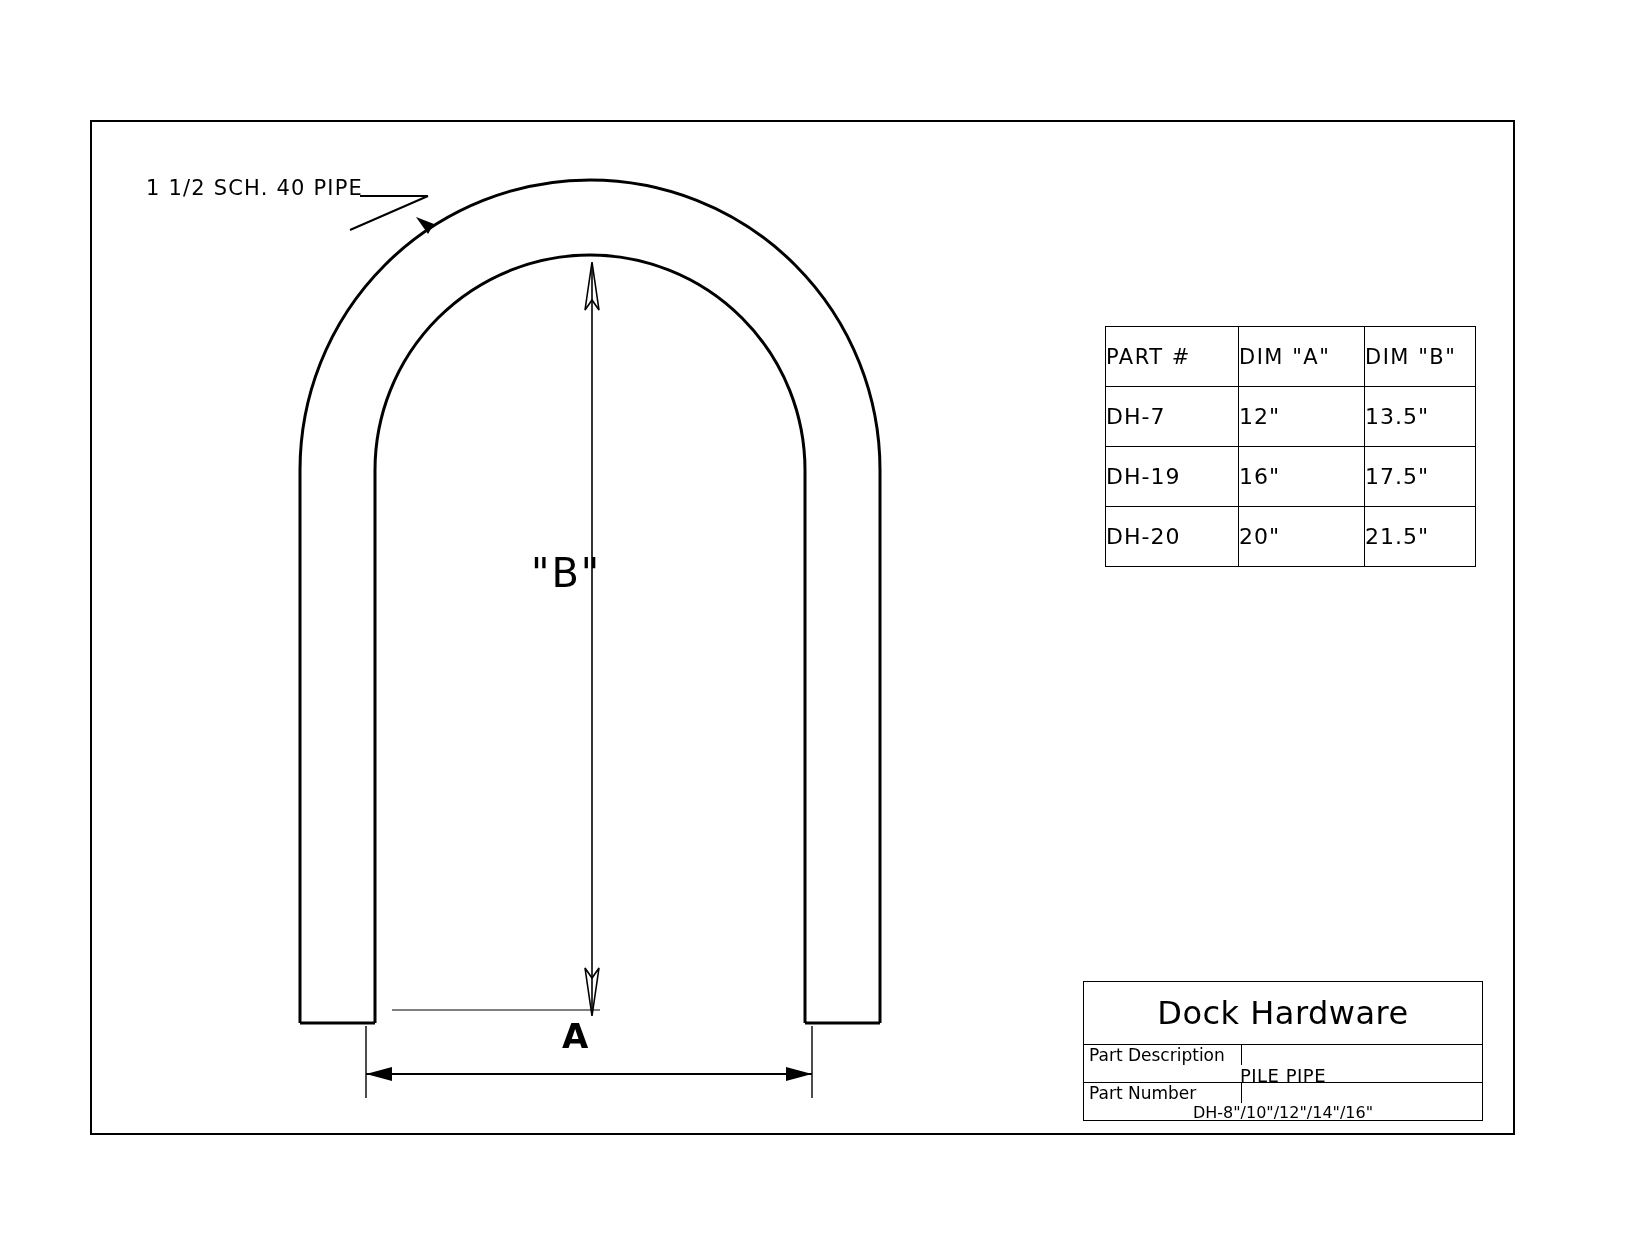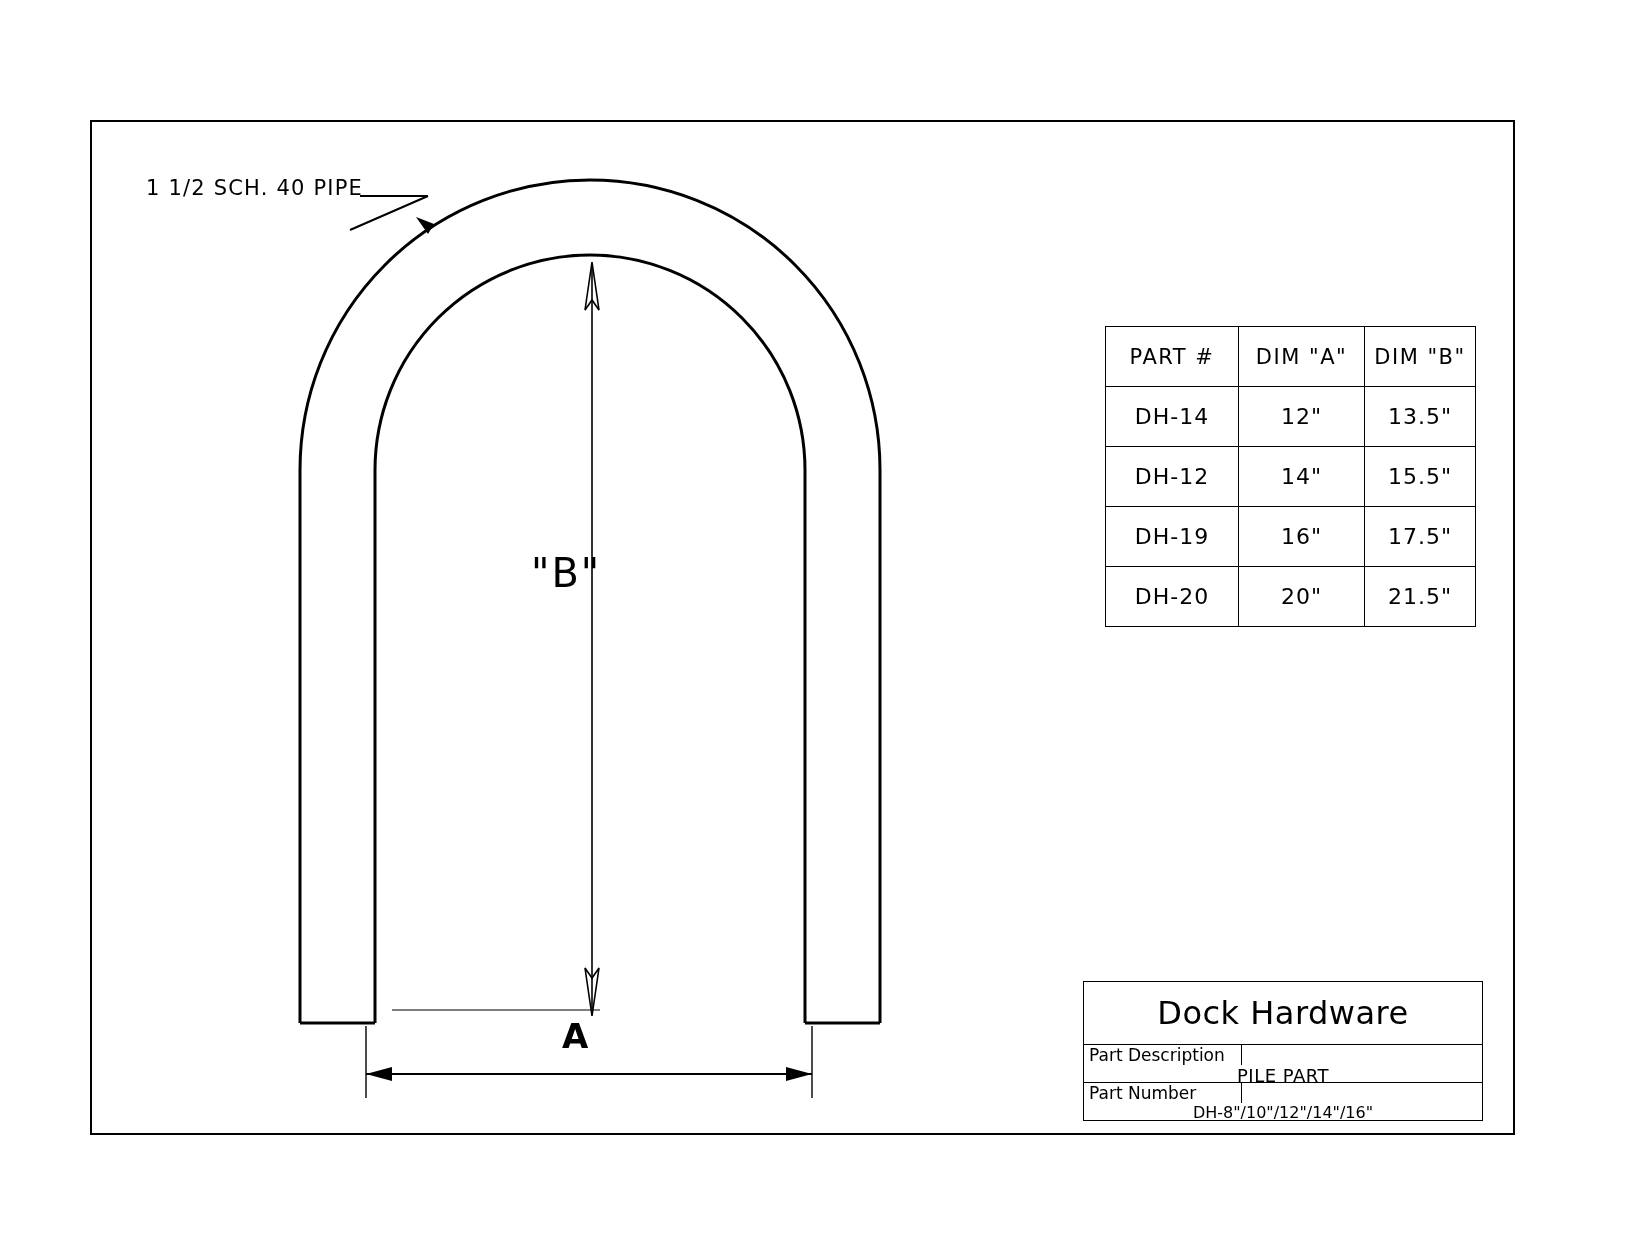--- a/index.html
+++ b/index.html
@@ -66,21 +66,21 @@
   
   #dim-table {
     position: absolute;
     left: 1105px;
     top: 326px;
     border-collapse: collapse;
     background: #fff;
   }
   #dim-table td, #dim-table th {
     border: 1.6px solid #000;
-    text-align: center;
+    text-align: left;
     font-family: "DejaVu Sans", sans-serif;
     font-size: 22px;
     letter-spacing: 1px;
     padding: 0;
     height: 59px;
     font-weight: normal;
   }
   #dim-table .c-part { width: 132px; }
   #dim-table .c-a { width: 125px; }
   #dim-table .c-b { width: 110px; }
@@ -175,47 +175,42 @@
   <table id="dim-table">
     <thead>
       <tr>
         <td class="c-part">PART #</td>
         <td class="c-a">DIM "A"</td>
         <td class="c-b">DIM "B"</td>
       </tr>
     </thead>
     <tbody>
       <tr>
-        <td>DH-14</td>
+        <td>DH-7</td>
         <td>12"</td>
         <td>13.5"</td>
-      </tr>
-      <tr>
-        <td>DH-12</td>
-        <td>14"</td>
-        <td>15.5"</td>
       </tr>
       <tr>
         <td>DH-19</td>
         <td>16"</td>
         <td>17.5"</td>
       </tr>
       <tr>
         <td>DH-20</td>
         <td>20"</td>
         <td>21.5"</td>
       </tr>
     </tbody>
   </table>
 
   <div id="title-block">
     <div id="title-main">Dock Hardware</div>
     <div class="tb-row">
       <div class="tb-label">Part Description</div>
-      <div class="tb-value">PILE PART</div>
+      <div class="tb-value">PILE PIPE</div>
     </div>
     <div class="tb-row">
       <div class="tb-label">Part Number</div>
       <div class="tb-value small">DH-8"/10"/12"/14"/16"</div>
     </div>
   </div>
 
 </div>
 
 </body></html>

